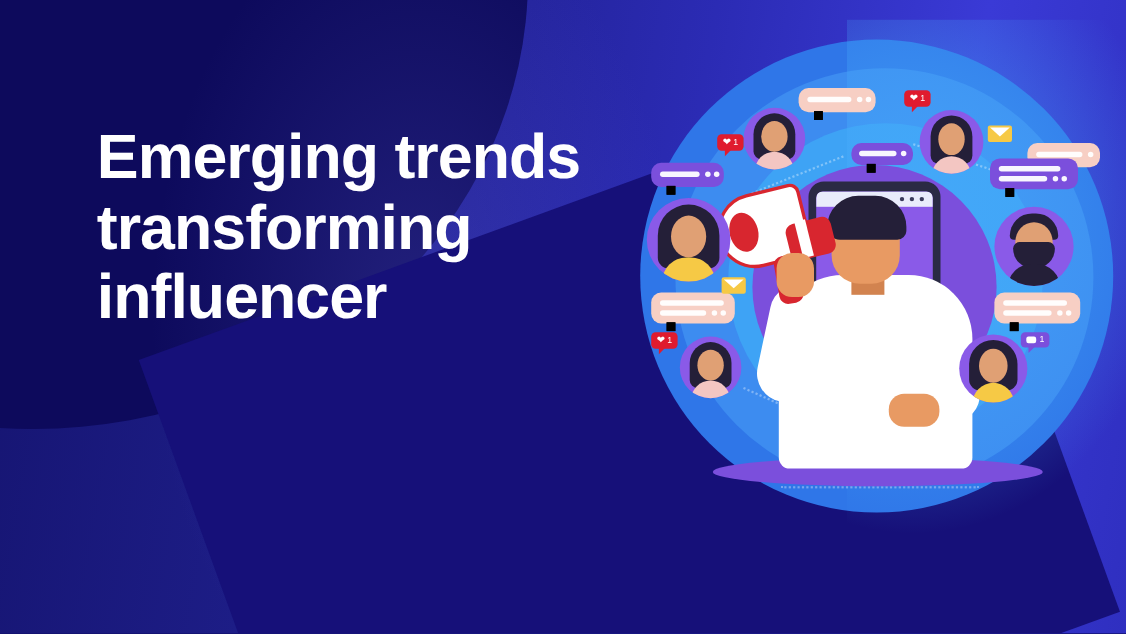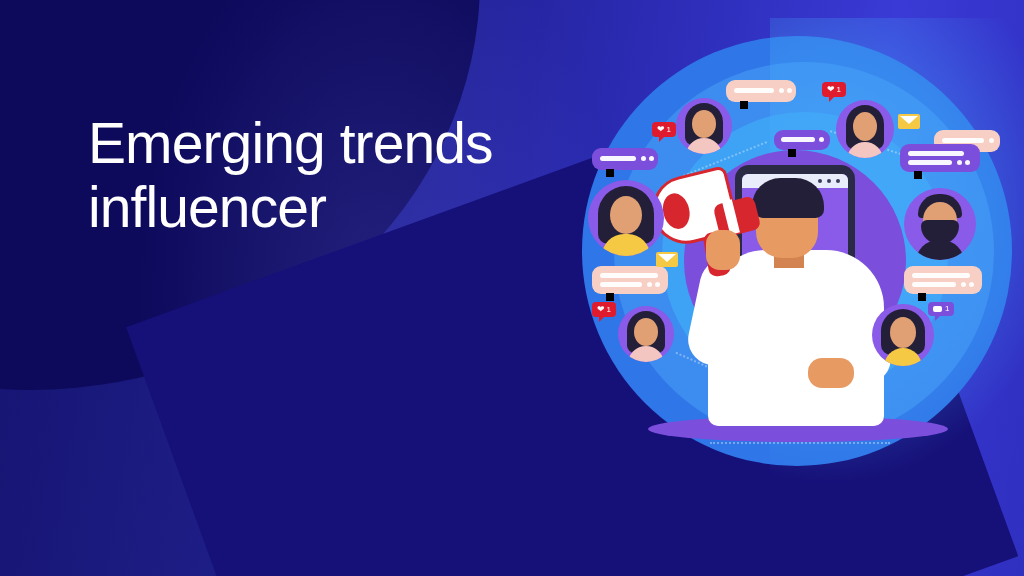--- a/index.html
+++ b/index.html
@@ -20,21 +20,21 @@
   .bg-soft-sheen{
     position:absolute;left:120px;top:-120px;width:520px;height:820px;
     background:radial-gradient(ellipse at 50% 50%, rgba(90,90,210,.28), rgba(90,90,210,0) 66%);
   }
   
   .text-col{position:absolute;left:88px;top:112px;width:470px;}
   .eyebrow{
     font-size:19px;color:#c6c9ef;letter-spacing:.1px;margin:0 0 20px 0;font-weight:400;
   }
   .headline{
-    margin:0;color:#ffffff;font-weight:400;font-size:57px;line-height:1.115;
+    margin:0;color:#ffffff;font-weight:700;font-size:57px;line-height:1.115;
     letter-spacing:-.9px;
   }
   .headline .ln{display:block;white-space:nowrap;}
   
   .illus{position:absolute;left:560px;top:18px;width:464px;height:540px;}
   .c1{position:absolute;left:22px;top:18px;width:430px;height:430px;border-radius:50%;
       background:#2f76e8;}
   .c2{position:absolute;left:54px;top:44px;width:380px;height:380px;border-radius:50%;
       background:#3d8cf0;}
   .c3{position:absolute;left:102px;top:94px;width:286px;height:286px;border-radius:50%;
@@ -114,20 +114,21 @@
 
 <div class="stage">
 
   <div class="bg-navy-blob"></div>
   <div class="bg-soft-sheen"></div>
   <div class="bg-navy-diag"></div>
 
   <div class="text-col">
     <h1 class="headline">
       <span class="ln">Emerging trends</span>
+      <span class="ln">transforming</span>
       <span class="ln">influencer</span>
     </h1>
   </div>
 
   <div class="illus">
 
     <div class="c1"></div>
     <div class="c2"></div>
     <div class="c3"></div>
     <div class="blue-sweep"></div>

